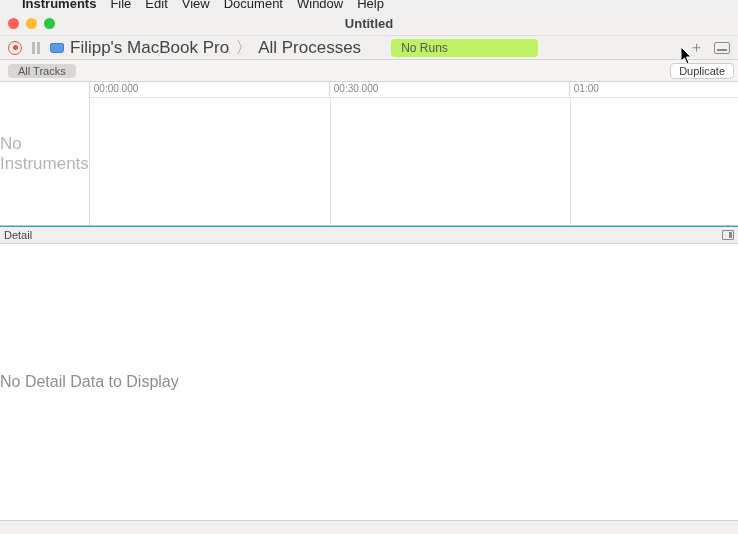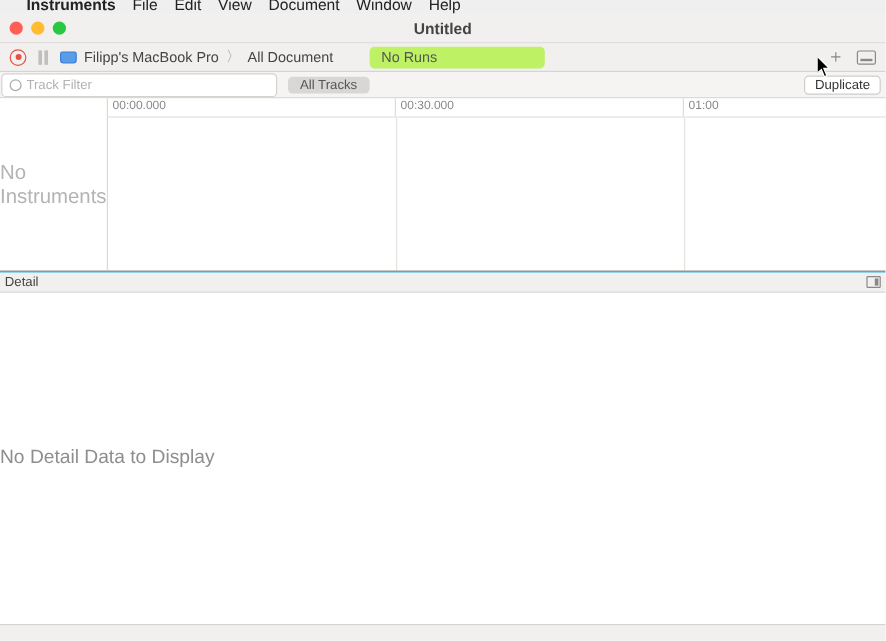--- a/index.html
+++ b/index.html
@@ -19,21 +19,21 @@
   .dot.yellow { background: #febc2e; }
   .dot.green { background: #28c840; }
   .titlebar .title { font-size: 13px; font-weight: 600; color: #444; }
   
   
   .toolbar { height: 24px; background: #f1f0ef; display: flex; align-items: center; padding: 0 8px; gap: 10px; border-bottom: 1px solid #d6d4d1; }
   .rec { width: 14px; height: 14px; border: 1.5px solid #e55344; border-radius: 50%; display: flex; align-items: center; justify-content: center; }
   .rec::after { content:""; width:5px; height:5px; background:#e55344; border-radius:50%; }
   .pause { display:flex; gap:2px; opacity:.4; }
   .pause span { width:3px; height:12px; background:#777; }
-  .target { display:flex; align-items:center; gap:6px; font-size:12px; color:#444; }
+  .target { display:flex; align-items:center; gap:6px; font-size:17px; color:#444; }
   .target .lap { width:14px; height:10px; border:1px solid #3a7fd5; border-radius:2px 2px 3px 3px; background:#5a9ce8; }
   .target .chev { color:#999; }
   .runs { margin-left: 20px; background:#bef264; border-radius:4px; padding:2px 90px 2px 10px; font-size:12px; color:#555; }
   .toolbar .spacer { flex:1; }
   .add-icon { color:#888; font-size:15px; font-weight:300; cursor:default; }
   .lib-icon { width:16px; height:12px; border:1.5px solid #888; border-radius:2px; position:relative; }
   .lib-icon::after { content:""; position:absolute; left:2px; right:2px; bottom:2px; height:2px; background:#888; }
   
   
   .filterrow { height:22px; display:flex; align-items:center; border-bottom:1px solid #d6d4d1; background:#f5f4f3; }
@@ -99,33 +99,29 @@
 <div class="toolbar">
   <div class="rec"></div>
   <div class="pause">
       <span></span>
       <span></span>
     </div>
   <div class="target">
     <div class="lap"></div>
     <span>Filipp's MacBook Pro</span>
     <span class="chev">〉</span>
-    <span>All Document</span>
+    <span>All Processes</span>
   </div>
   <div class="runs">No Runs</div>
   <div class="spacer"></div>
   <div class="add-icon">＋</div>
   <div class="lib-icon"></div>
 </div>
 
 <div class="filterrow">
-  <div class="trackfilter">
-    <div class="scope"></div>
-    <input placeholder="Track Filter" style="">
-  </div>
   <div class="pill">All Tracks</div>
   <div class="spacer"></div>
   <div class="dup">Duplicate</div>
 </div>
 
 <div class="timeline">
   <div class="leftpane">
     <div class="noinst">No Instruments</div>
   </div>
   <div class="tracks">

